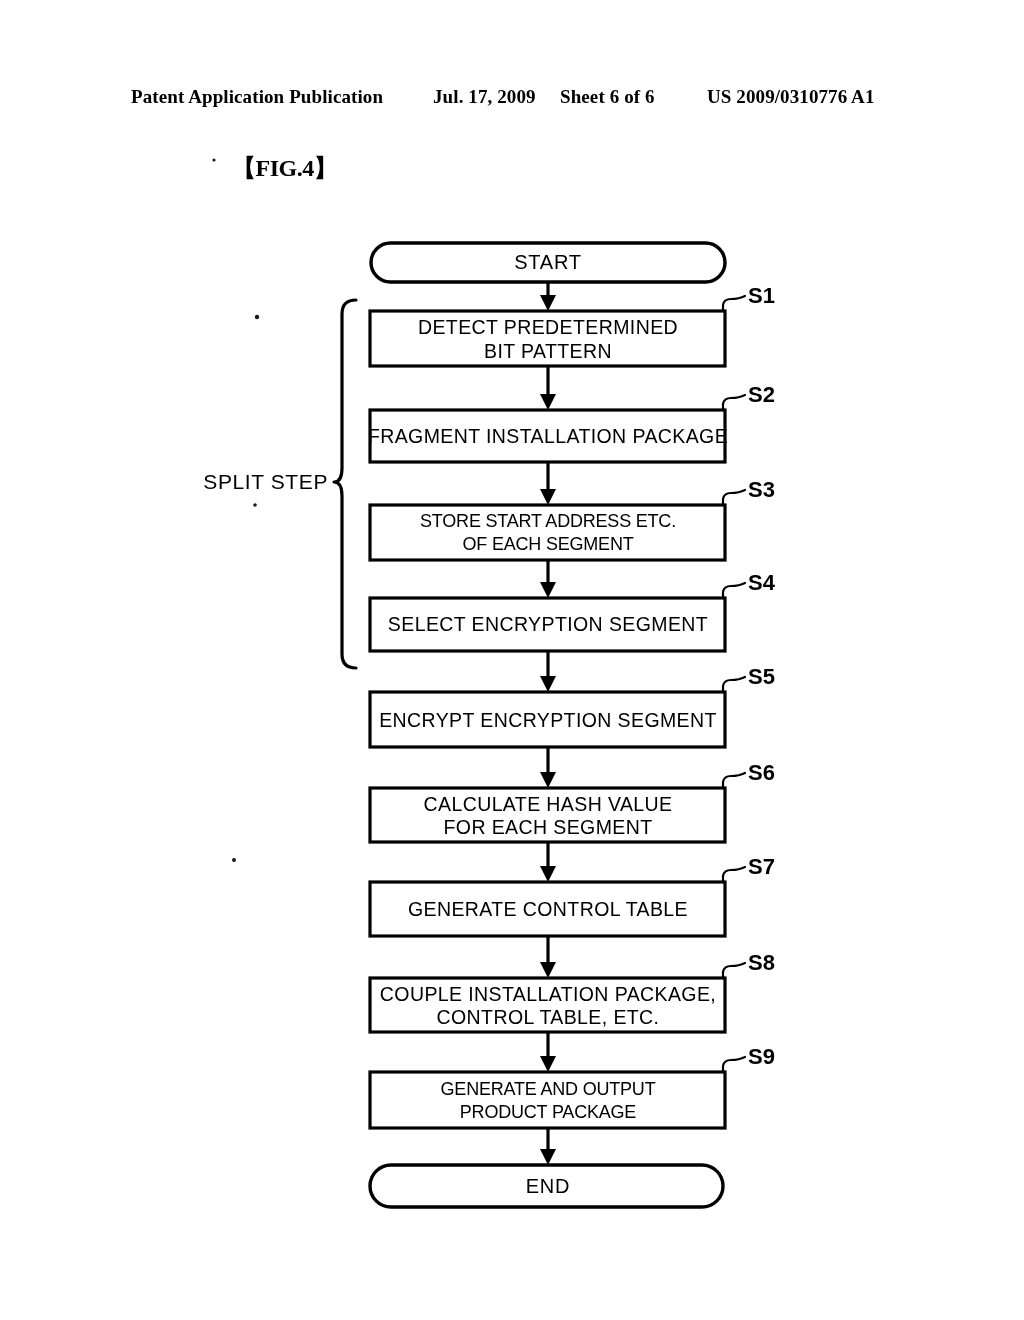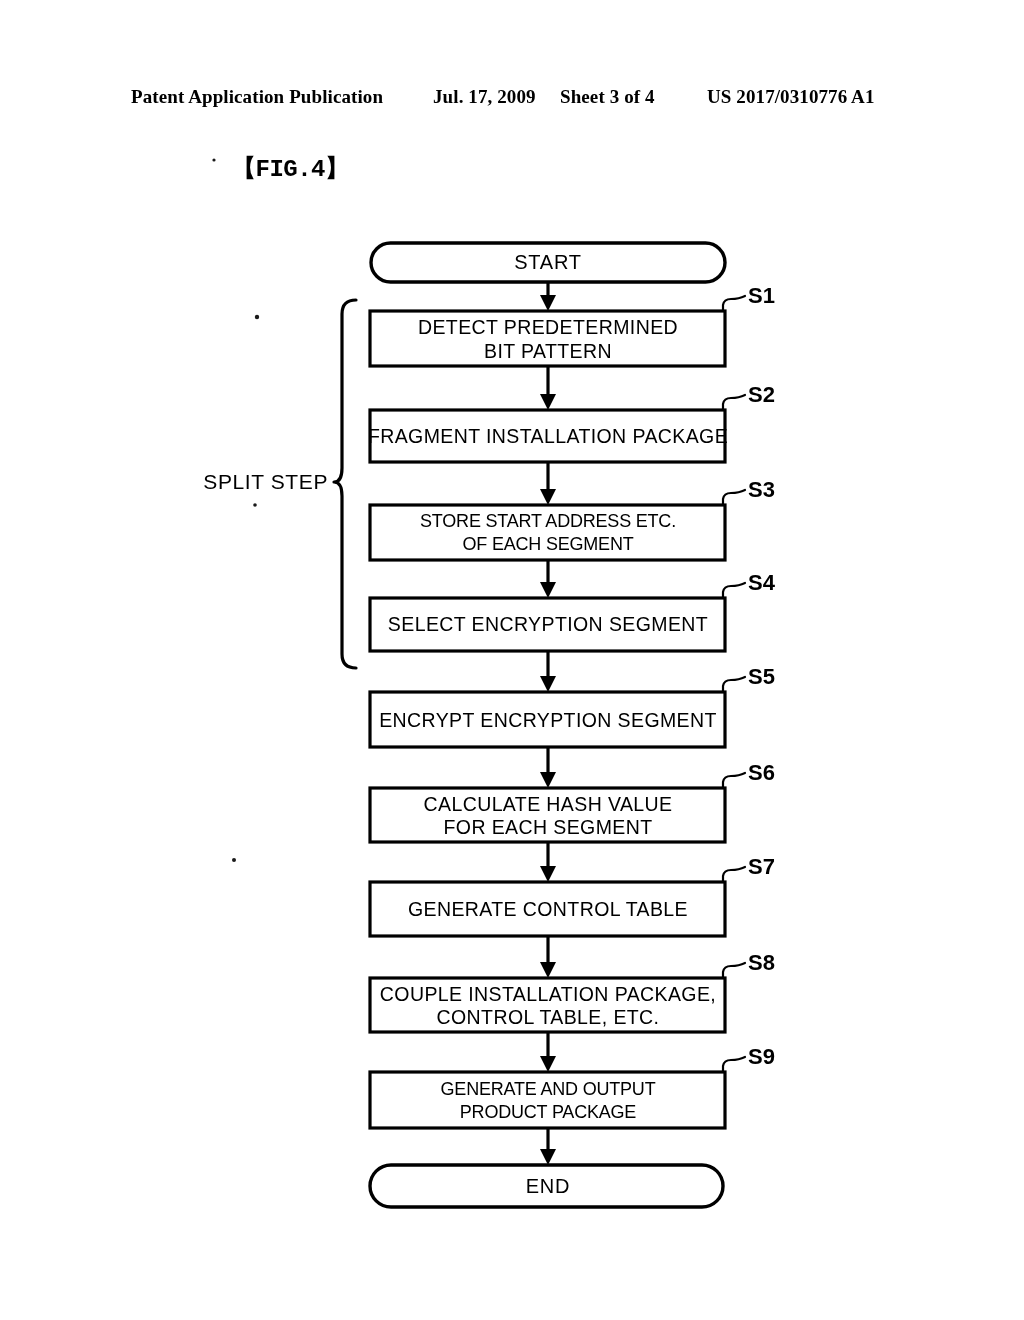--- a/index.html
+++ b/index.html
@@ -32,21 +32,21 @@
   .hdr-pub   { position: absolute; left: 131px; top: 0; }
   .hdr-date  { position: absolute; left: 433px; top: 0; }
   .hdr-sheet { position: absolute; left: 560px; top: 0; }
   .hdr-num   { position: absolute; left: 707px; top: 0; }
 
   
   .fig-label {
     position: absolute;
     left: 232px;
     top: 152px;
-    font-family: Liberation Mono, monospace;
+    font-family: Liberation Serif, serif;
     font-size: 24px;
     font-weight: 600;
     letter-spacing: -0.5px;
   }
 
   
   #chart-svg {
     position: absolute;
     left: 0;
     top: 0;
@@ -115,22 +115,22 @@
     stroke-linejoin: round;
   }
   .speck { fill: #1a1a1a; }
 </style>
 </head>
 <body>
 
 <div class="page-header">
   <span class="hdr-pub">Patent Application Publication</span>
   <span class="hdr-date">Jul. 17, 2009</span>
-  <span class="hdr-sheet">Sheet 3 of 4</span>
-  <span class="hdr-num">US 2017/0310776 A1</span>
+  <span class="hdr-sheet">Sheet 6 of 6</span>
+  <span class="hdr-num">US 2009/0310776 A1</span>
 </div>
 
 <div class="fig-label">【FIG.4】</div>
 
 <svg id="chart-svg" width="1024" height="1320" viewBox="0 0 1024 1320">
 
   <circle class="speck" cx="257" cy="317" r="2.2"></circle>
   <circle class="speck" cx="255" cy="505" r="1.8"></circle>
   <circle class="speck" cx="234" cy="860" r="2.0"></circle>
   <circle class="speck" cx="214" cy="160" r="1.6"></circle>

